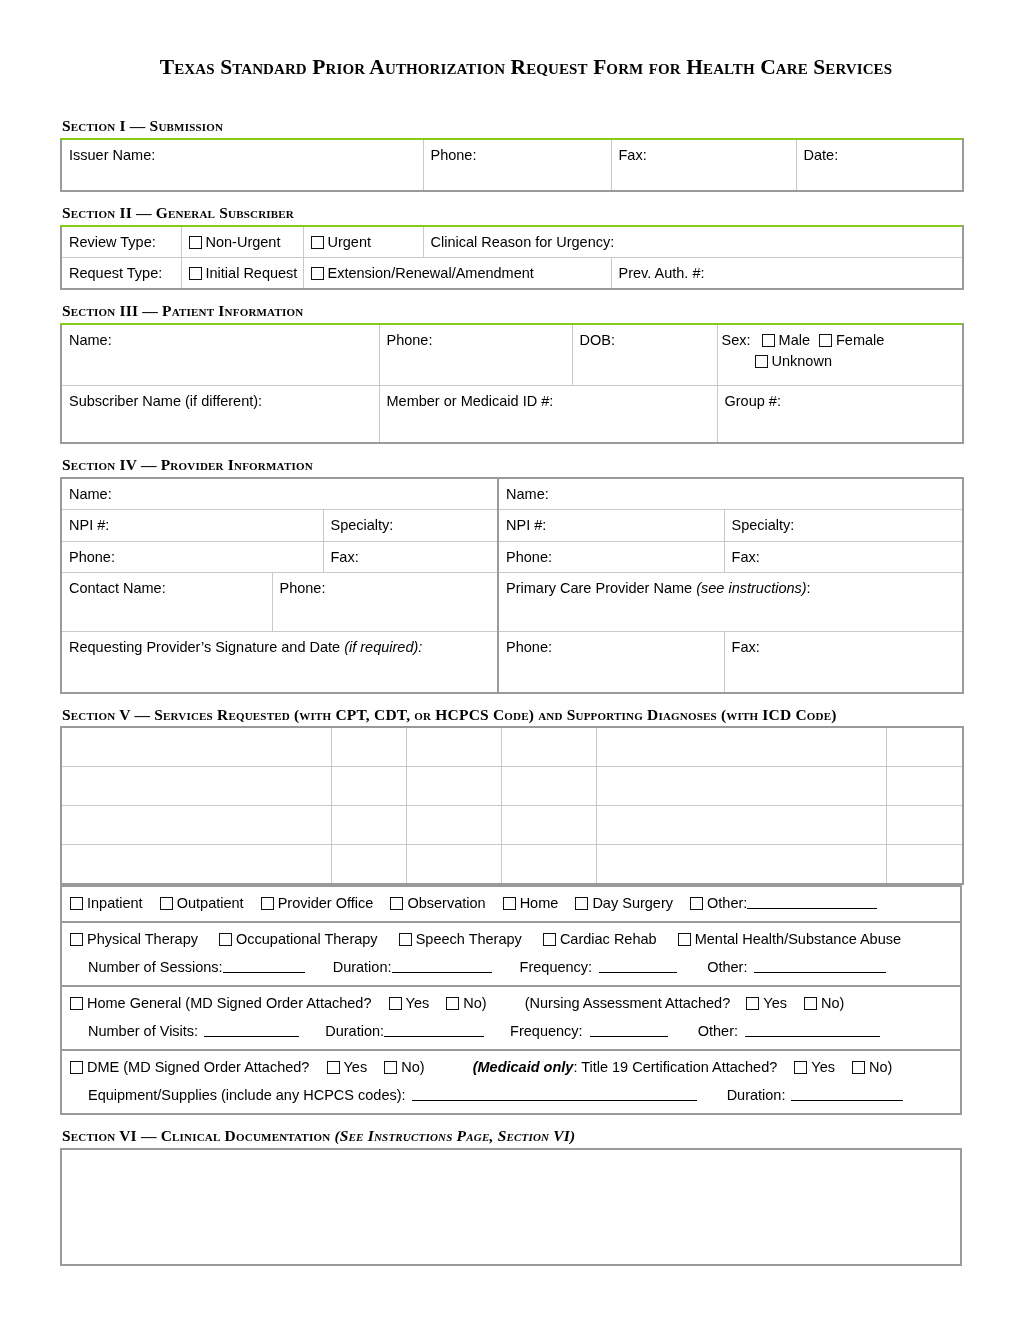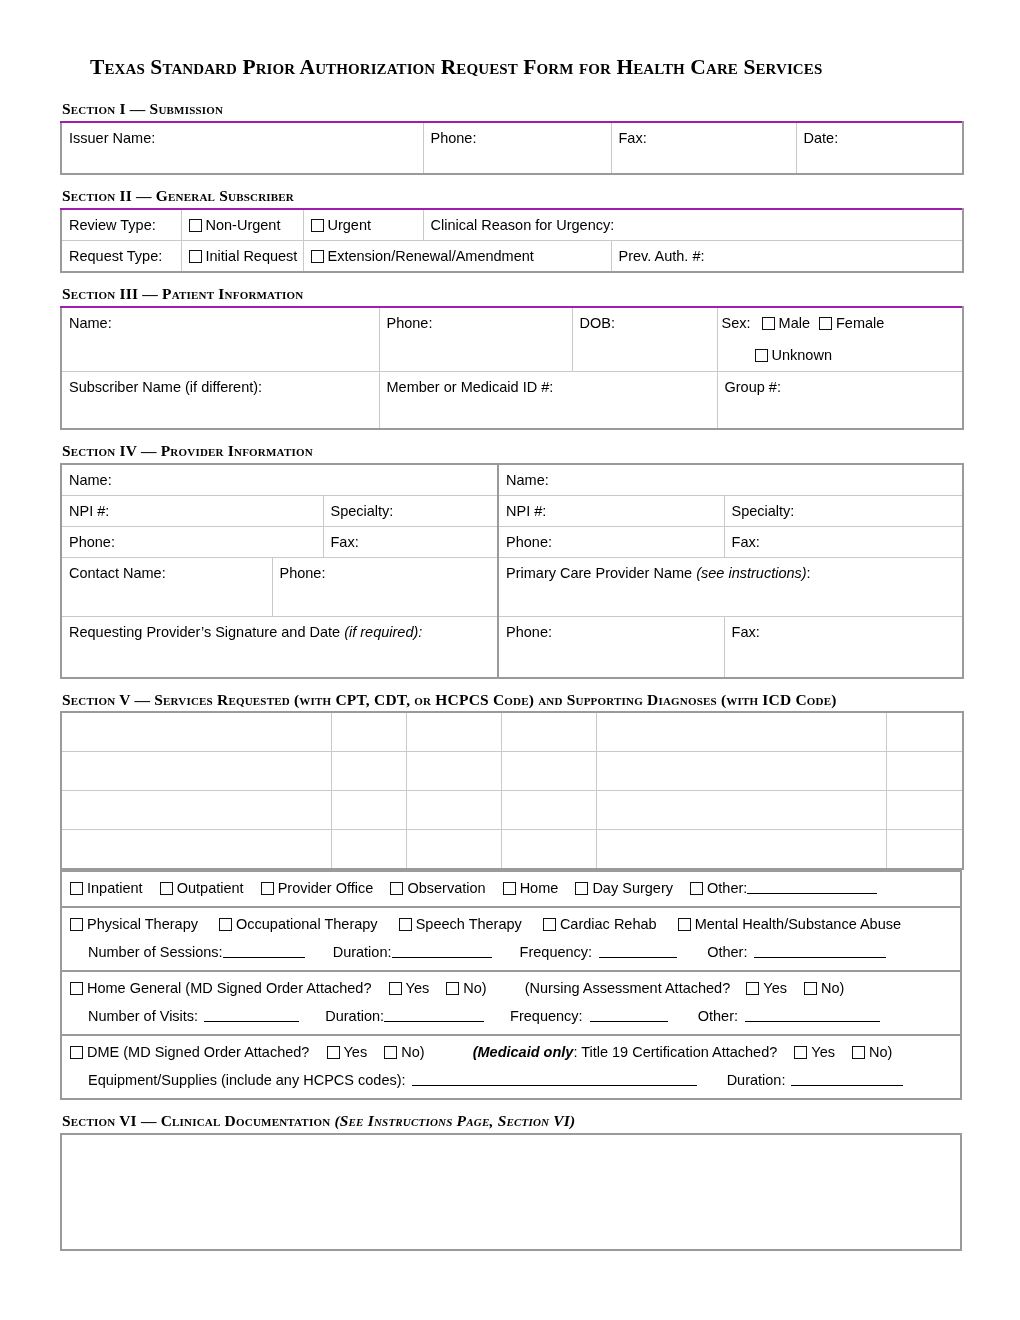--- a/index.html
+++ b/index.html
@@ -26,22 +26,23 @@
     left: 60px;
     top: 55px;
     width: 902px;
   }
 
   
   .form-title {
     font-family: "Liberation Serif", serif;
     font-weight: bold;
     font-size: 21.5px;
+    text-align: center;
     letter-spacing: 0.1px;
-    margin: 0 0 20px 0;
+    margin: 0 0 37px 0;
     padding-left: 30px;
     font-variant: small-caps;
     white-space: nowrap;
   }
 
   
   .sec-head {
     font-family: "Liberation Serif", serif;
     font-weight: bold;
     font-size: 15.5px;
@@ -65,21 +66,21 @@
   table.box td {
     border: 1px solid #c9c9c9;
     padding: 6px 7px 6px 7px;
     vertical-align: top;
     font-size: 14.5px;
     line-height: 1.25;
   }
   table.box td.thick-l { border-left: 2px solid #9a9a9a; }
   table.box td.thick-r { border-right: 2px solid #9a9a9a; }
   table.box td.thick-b { border-bottom: 2px solid #9a9a9a; }
-  table.box td.thick-t { border-top: 2px solid #a21caf; }
+  table.box td.thick-t { border-top: 2px solid #84cc16; }
 
   .cellh { height: 38px; }
 
   
   .cb {
     display: inline-block;
     width: 13px;
     height: 13px;
     border: 1.6px solid #111;
     background: #fff;
@@ -184,21 +185,21 @@
         </colgroup>
     <tbody>
           <tr>
       <td class="thick-l thick-t" style="height:48px"><span>Name:</span></td>
       <td class="thick-t"><span>Phone:</span></td>
       <td class="thick-t"><span>DOB:</span></td>
       <td class="thick-t thick-r" colspan="2" style="padding-left:4px">
         <span class="nowrap"><span>Sex:</span>
         <span style="display:inline-block;width:7px"></span><span class="cb"></span><span>Male</span>
         <span style="display:inline-block;width:5px"></span><span class="cb"></span><span>Female</span></span>
-        <div class="nowrap" style="margin-top:14px;padding-left:33px"><span class="cb"></span><span>Unknown</span></div>
+        <div class="nowrap" style="margin-top:3px;padding-left:33px"><span class="cb"></span><span>Unknown</span></div>
       </td>
     </tr>
     <tr>
       <td class="thick-l thick-b" style="height:44px"><span>Subscriber Name (if different):</span></td>
       <td class="thick-b" colspan="2"><span>Member or Medicaid ID #:</span></td>
       <td class="thick-b thick-r" colspan="2"><span>Group #:</span></td>
     </tr>
   </tbody>
       </table>
 

